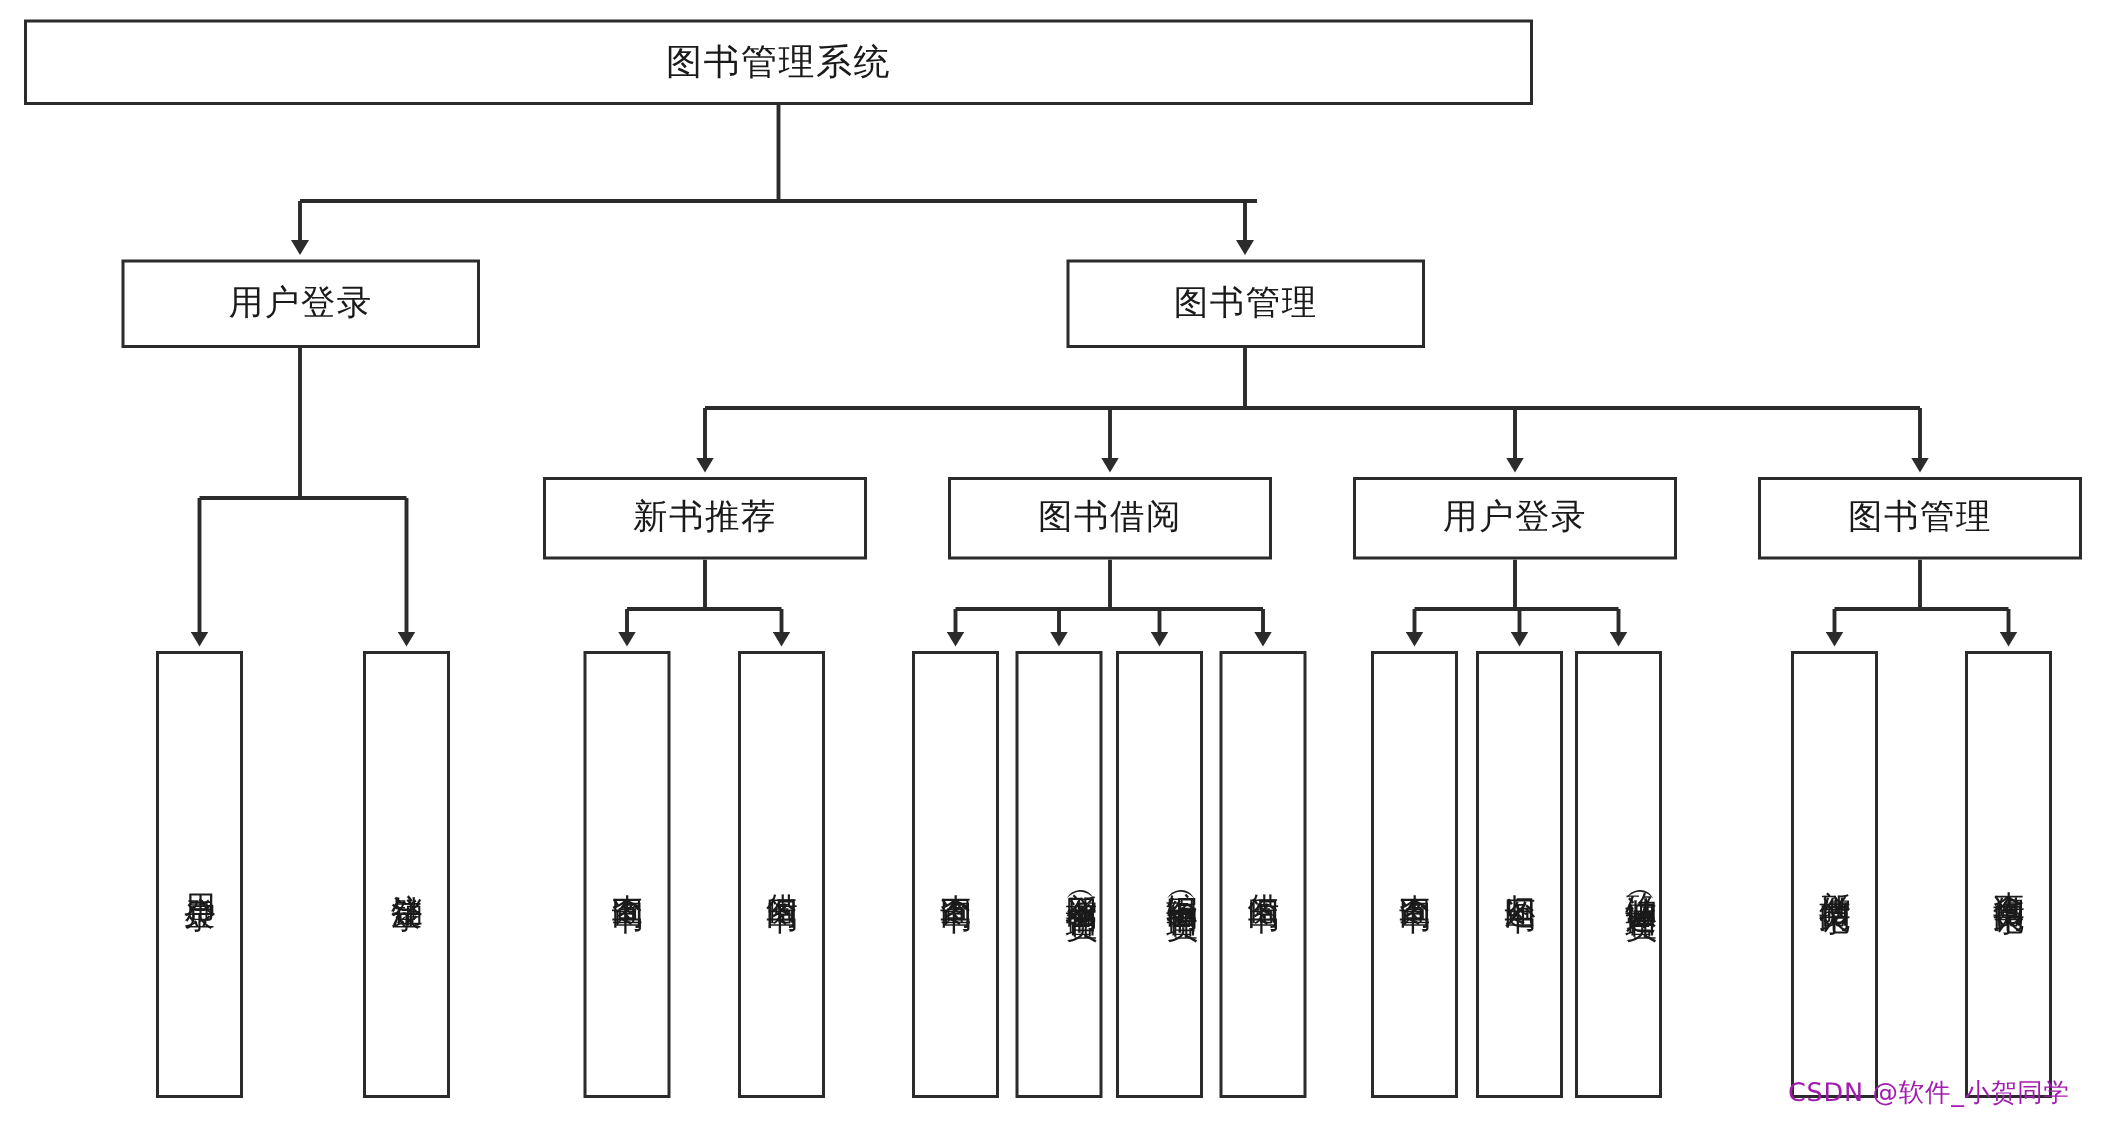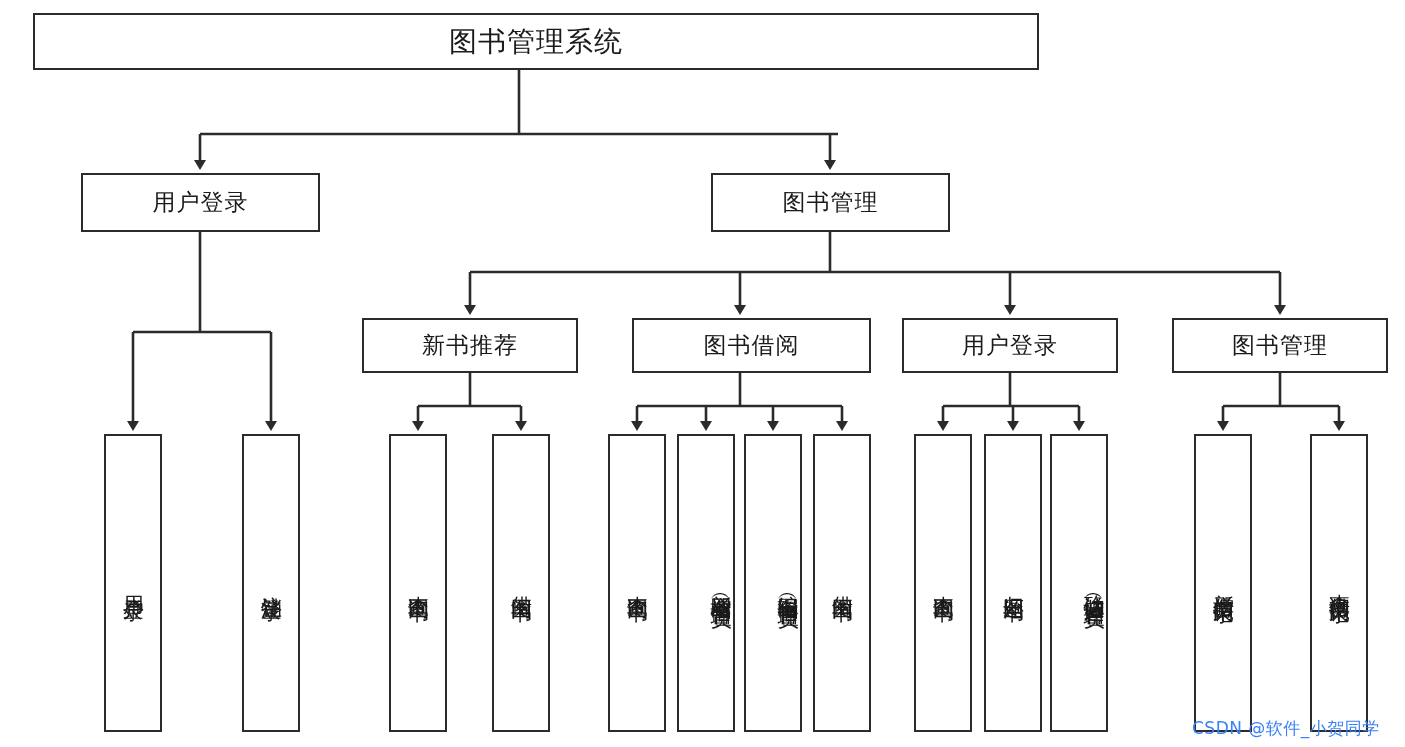--- a/index.html
+++ b/index.html
@@ -35,22 +35,21 @@
     align-items: center;
     justify-content: center;
     color: #1a1a1a;
   }
   .node-h {
     font-size: 23px;
     letter-spacing: 1px;
     line-height: 1.2;
   }
   .node-root {
-    font-size: 28px;
-    margin-left: 17px;
+    font-size: 24px;
   }
   .node-v {
     writing-mode: vertical-rl;
     text-orientation: upright;
     font-size: 21px;
     line-height: 1.18;
     letter-spacing: 2px;
     align-items: flex-start;
     justify-content: center;
     padding-top: 8px;
@@ -60,21 +59,21 @@
     padding-top: 0;
   }
   .node-v .vtext {
     writing-mode: vertical-rl;
     text-orientation: upright;
     display: block;
     white-space: nowrap;
   }
   .watermark {
     position: absolute;
-    color: #3b82f6;
+    color: #a21caf;
     font-size: 17px;
     letter-spacing: 0.5px;
     white-space: nowrap;
     user-select: none;
   }
 </style>
 </head>
 <body>
 
 <div id="diagram-canvas">
@@ -138,21 +137,21 @@
   </div>
 
   <div class="node node-h" style="left:711px; top:173px; width:239px; height:59px;">
     <span>图书管理</span>
   </div>
 
   <div class="node node-h" style="left:362px; top:318px; width:216px; height:55px;">
     <span>新书推荐</span>
   </div>
 
-  <div class="node node-h" style="left:632px; top:318px; width:239px; height:55px;">
+  <div class="node node-h" style="left:632px; top:318px; width:216px; height:55px;">
     <span>图书借阅</span>
   </div>
 
   <div class="node node-h" style="left:902px; top:318px; width:216px; height:55px;">
     <span>用户登录</span>
   </div>
 
   <div class="node node-h" style="left:1172px; top:318px; width:216px; height:55px;">
     <span>图书管理</span>
   </div>

